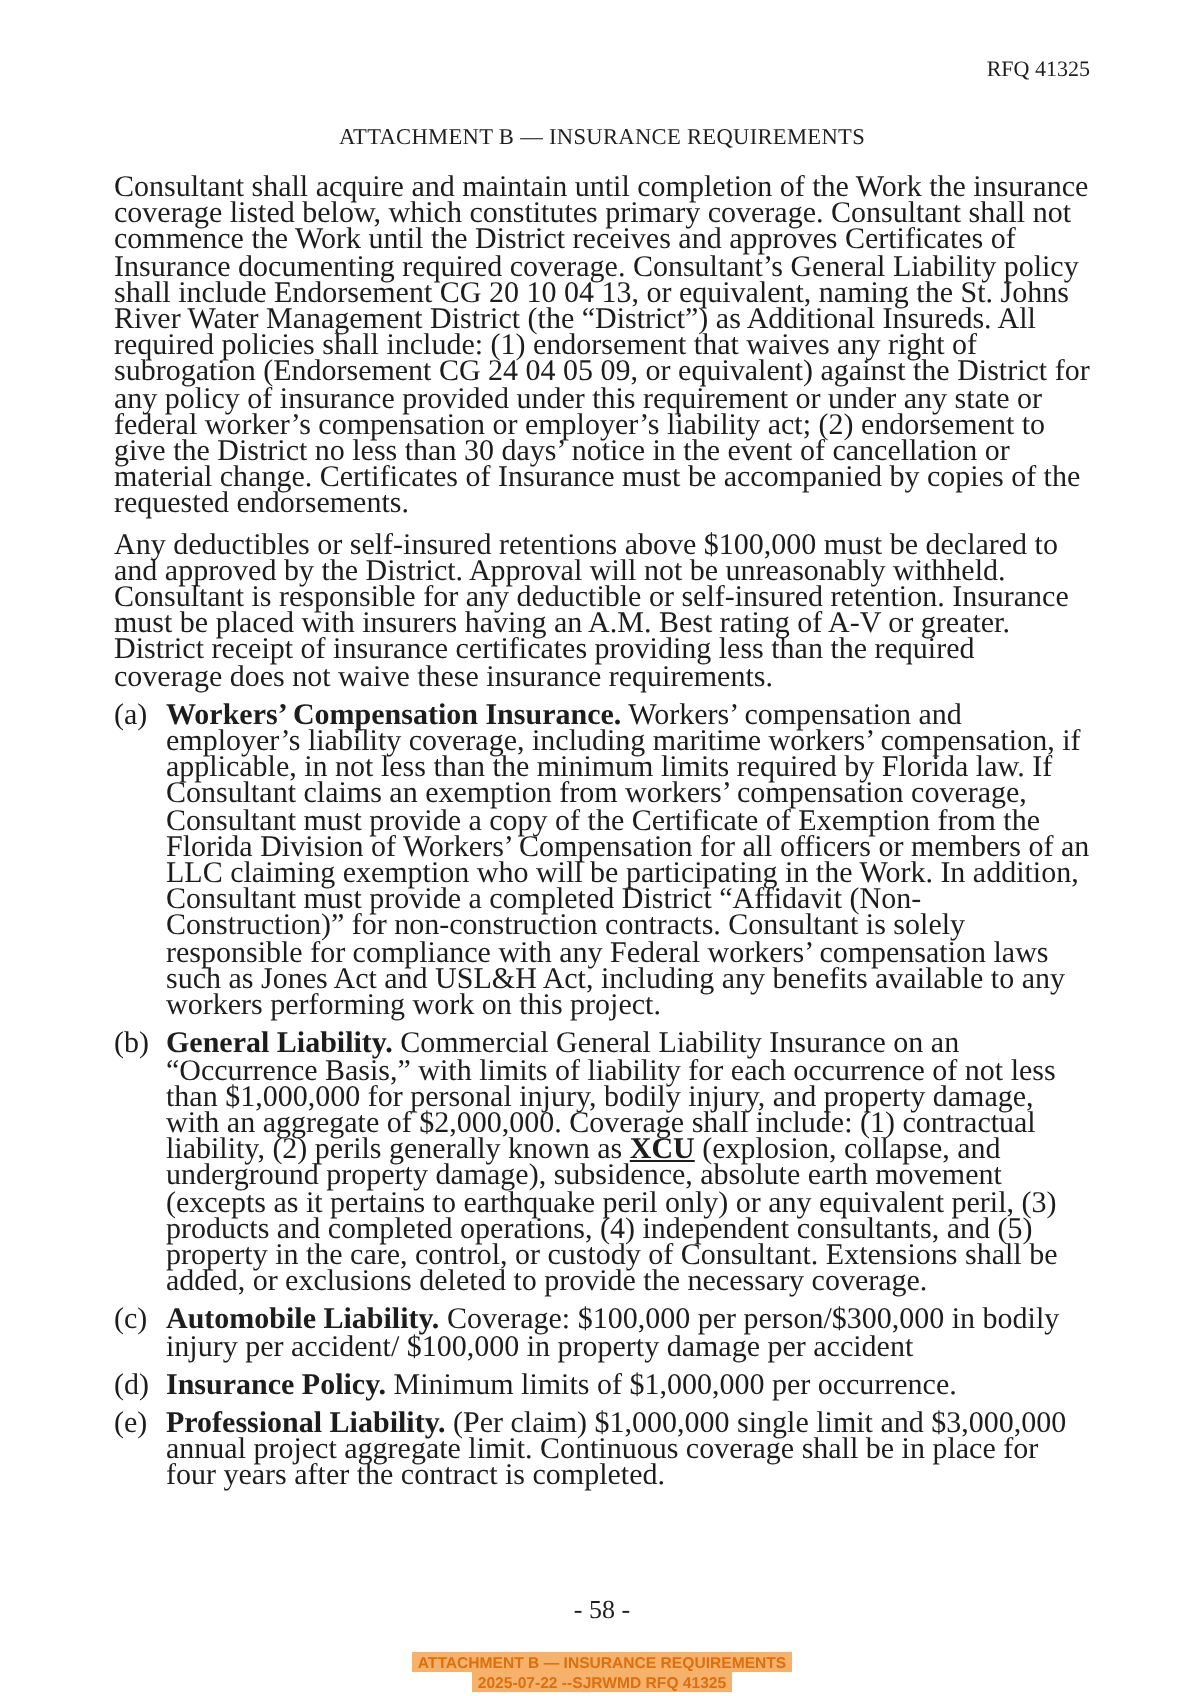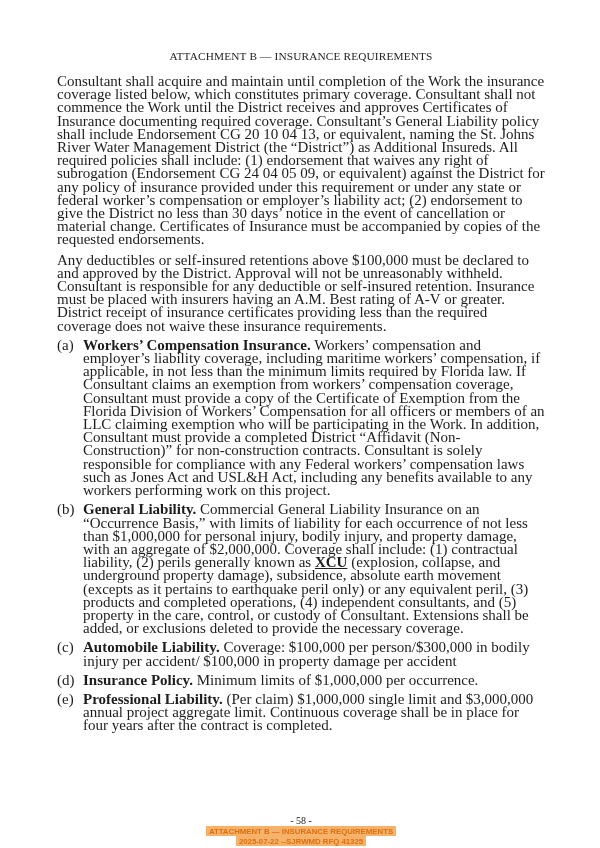--- a/index.html
+++ b/index.html
@@ -30,38 +30,39 @@
   }
   .body-text { font-size: 15px; line-height: 13.2px; }
   .para { margin-top: 7px; }
   .para-first { margin-top: 12px; }
   .list-item { display: flex; margin-top: 6px; }
   .list-label { flex: 0 0 26px; }
   .list-body { flex: 1; }
   .item-title { font-weight: bold; }
   .xcu-term { font-weight: bold; text-decoration: underline; }
   .footer { margin-top: auto; text-align: center; }
-  .page-number { font-size: 10px; }
+  .page-number { font-size: 13px; margin-bottom: 13px; }
   .stamp {
     font-family: "Liberation Sans", sans-serif;
     font-weight: bold;
     font-size: 7.8px;
     line-height: 8.6px;
   }
   .stamp-row { line-height: 9px; }
   .stamp-line {
     display: inline-block;
     padding: 1px 3px 0px 3px;
   }
 </style>
 </head>
 <body>
 
 <div class="page">
 
+  <div class="header-rfq">RFQ 41325</div>
 
   <div class="doc-title">ATTACHMENT B — INSURANCE REQUIREMENTS</div>
 
   <div class="body-text para para-first">Consultant shall acquire and maintain until completion of the Work the insurance coverage listed below, which constitutes primary coverage. Consultant shall not commence the Work until the District receives and approves Certificates of Insurance documenting required coverage. Consultant’s General Liability policy shall include Endorsement CG 20 10 04 13, or equivalent, naming the St. Johns River Water Management District (the “District”) as Additional Insureds. All required policies shall include: (1) endorsement that waives any right of subrogation (Endorsement CG 24 04 05 09, or equivalent) against the District for any policy of insurance provided under this requirement or under any state or federal worker’s compensation or employer’s liability act; (2) endorsement to give the District no less than 30 days’ notice in the event of cancellation or material change. Certificates of Insurance must be accompanied by copies of the requested endorsements.</div>
 
   <div class="body-text para">Any deductibles or self-insured retentions above $100,000 must be declared to and approved by the District. Approval will not be unreasonably withheld. Consultant is responsible for any deductible or self-insured retention. Insurance must be placed with insurers having an A.M. Best rating of A-V or greater. District receipt of insurance certificates providing less than the required coverage does not waive these insurance requirements.</div>
 
   <div class="body-text">
 
     <div class="list-item">

